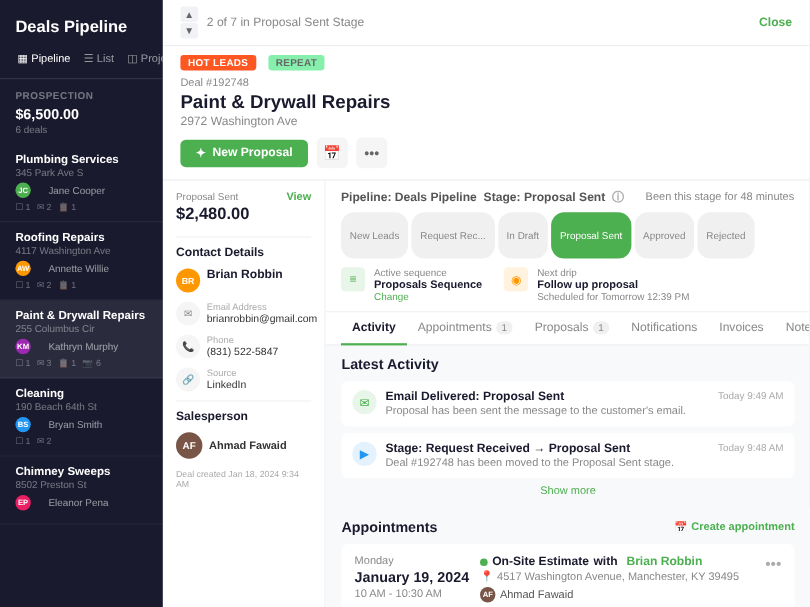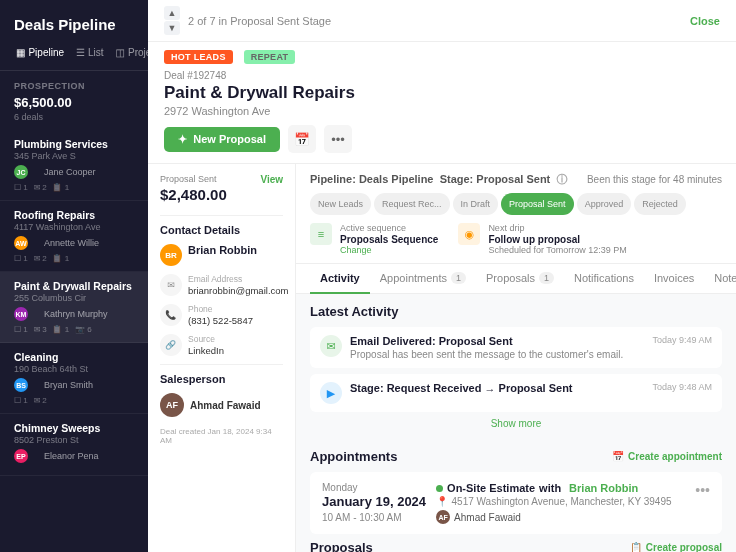--- a/index.html
+++ b/index.html
@@ -191,21 +191,21 @@
       display: flex;
       justify-content: space-between;
       align-items: center;
       margin-bottom: 6px;
     }
     .pipeline-info { font-size: 11px; color: #555; }
     .pipeline-info span { font-weight: 600; }
     .stage-duration { color: #888; font-size: 10px; }
     .stage-pills { display: flex; gap: 3px; margin-bottom: 8px; }
     .stage-pill {
-      font-size: 9px; padding: 6px 8px; border-radius: 12px;
+      font-size: 9px; padding: 16px 8px; border-radius: 12px;
       background: #e8f5e9; color: #4caf50; font-weight: 500;
       cursor: pointer;
     }
     .stage-pill.active { background: #4caf50; color: #fff; }
     .stage-pill.grey { background: #f0f0f0; color: #888; }
     .pipeline-sequences { display: flex; gap: 20px; }
     .seq-block { display: flex; align-items: flex-start; gap: 8px; }
     .seq-icon { width: 22px; height: 22px; background: #e8f5e9; border-radius: 4px; display: flex; align-items: center; justify-content: center; color: #4caf50; font-size: 11px; flex-shrink: 0; }
     .seq-icon.orange-bg { background: #fff3e0; color: #ff9800; }
     .seq-content {}
@@ -561,20 +561,21 @@
             <div class="act-title">Email Delivered: Proposal Sent</div>
             <div class="act-desc">Proposal has been sent the message to the customer's email.</div>
           </div>
           <div class="act-time">Today 9:49 AM</div>
         </div>
 
         <div class="activity-item">
           <div class="act-dot blue">▶</div>
           <div class="act-content">
             <div class="act-title">Stage: Request Received → Proposal Sent</div>
+            <div class="act-desc">Deal #192748 has been moved to the Proposal Sent stage.</div>
           </div>
           <div class="act-time">Today 9:48 AM</div>
         </div>
 
         <div class="show-more">Show more</div>
 
         <div class="section-header">
           <span class="section-heading">Appointments</span>
           <span class="create-btn">
             <span>📅</span>

